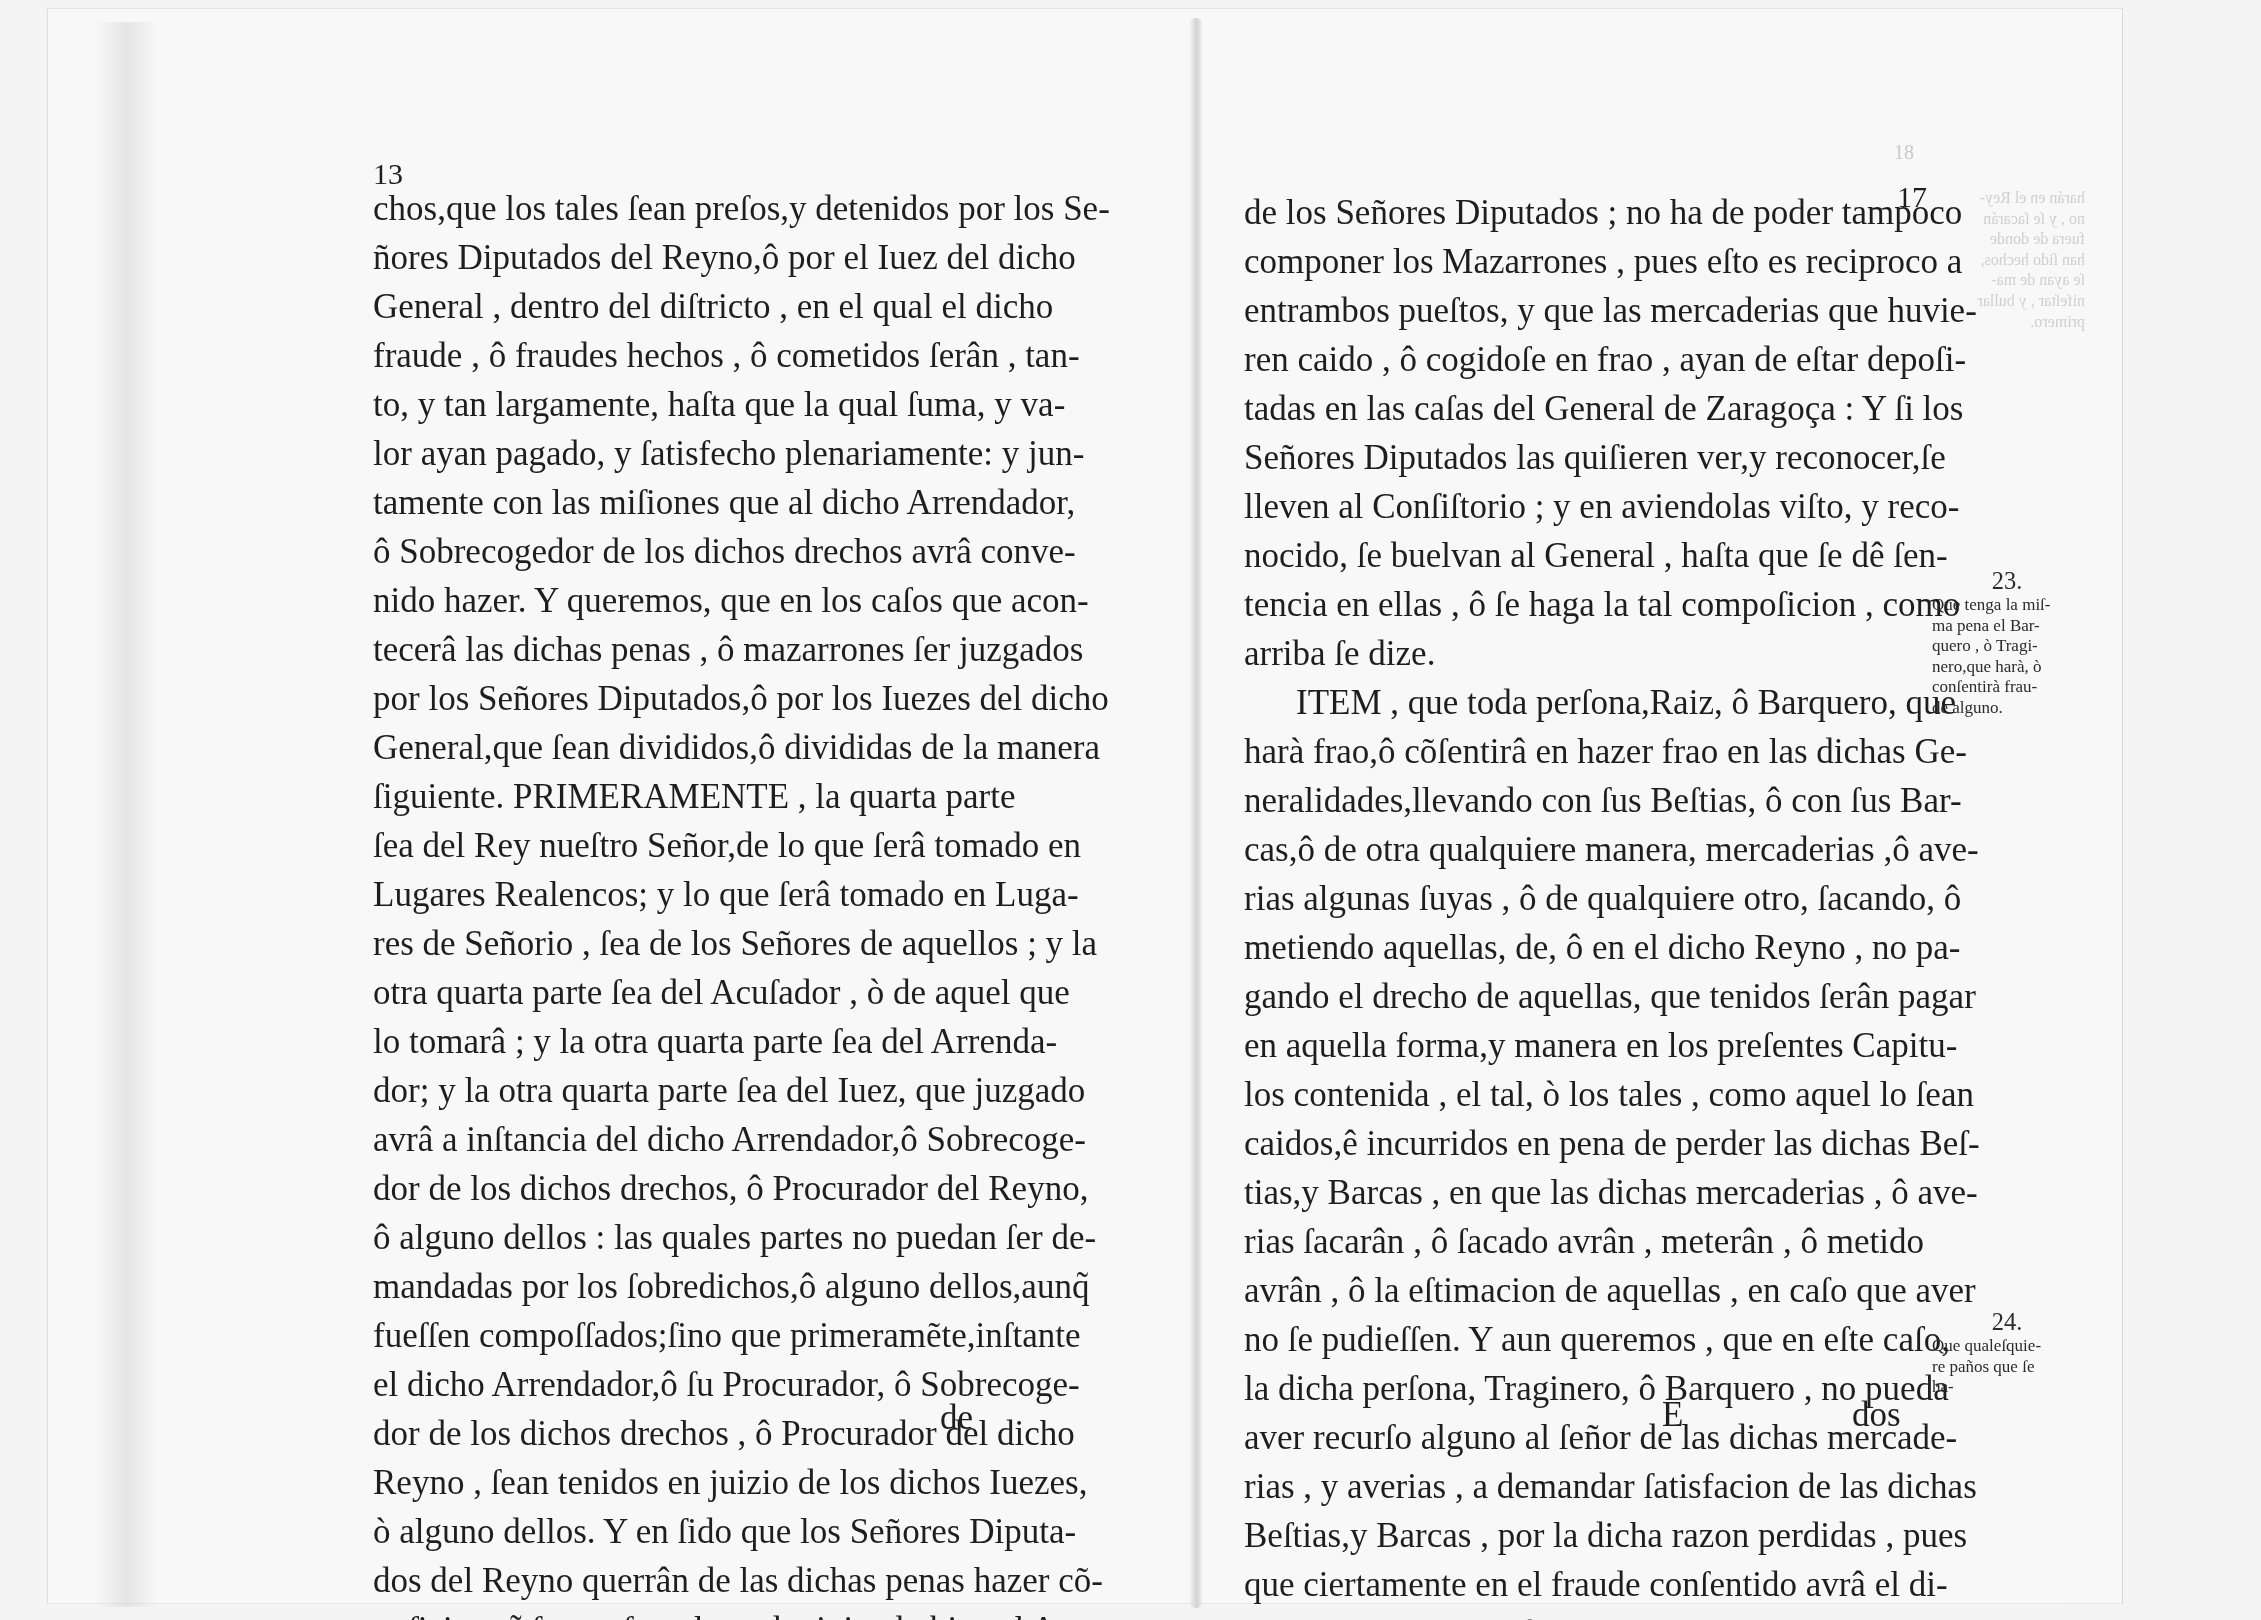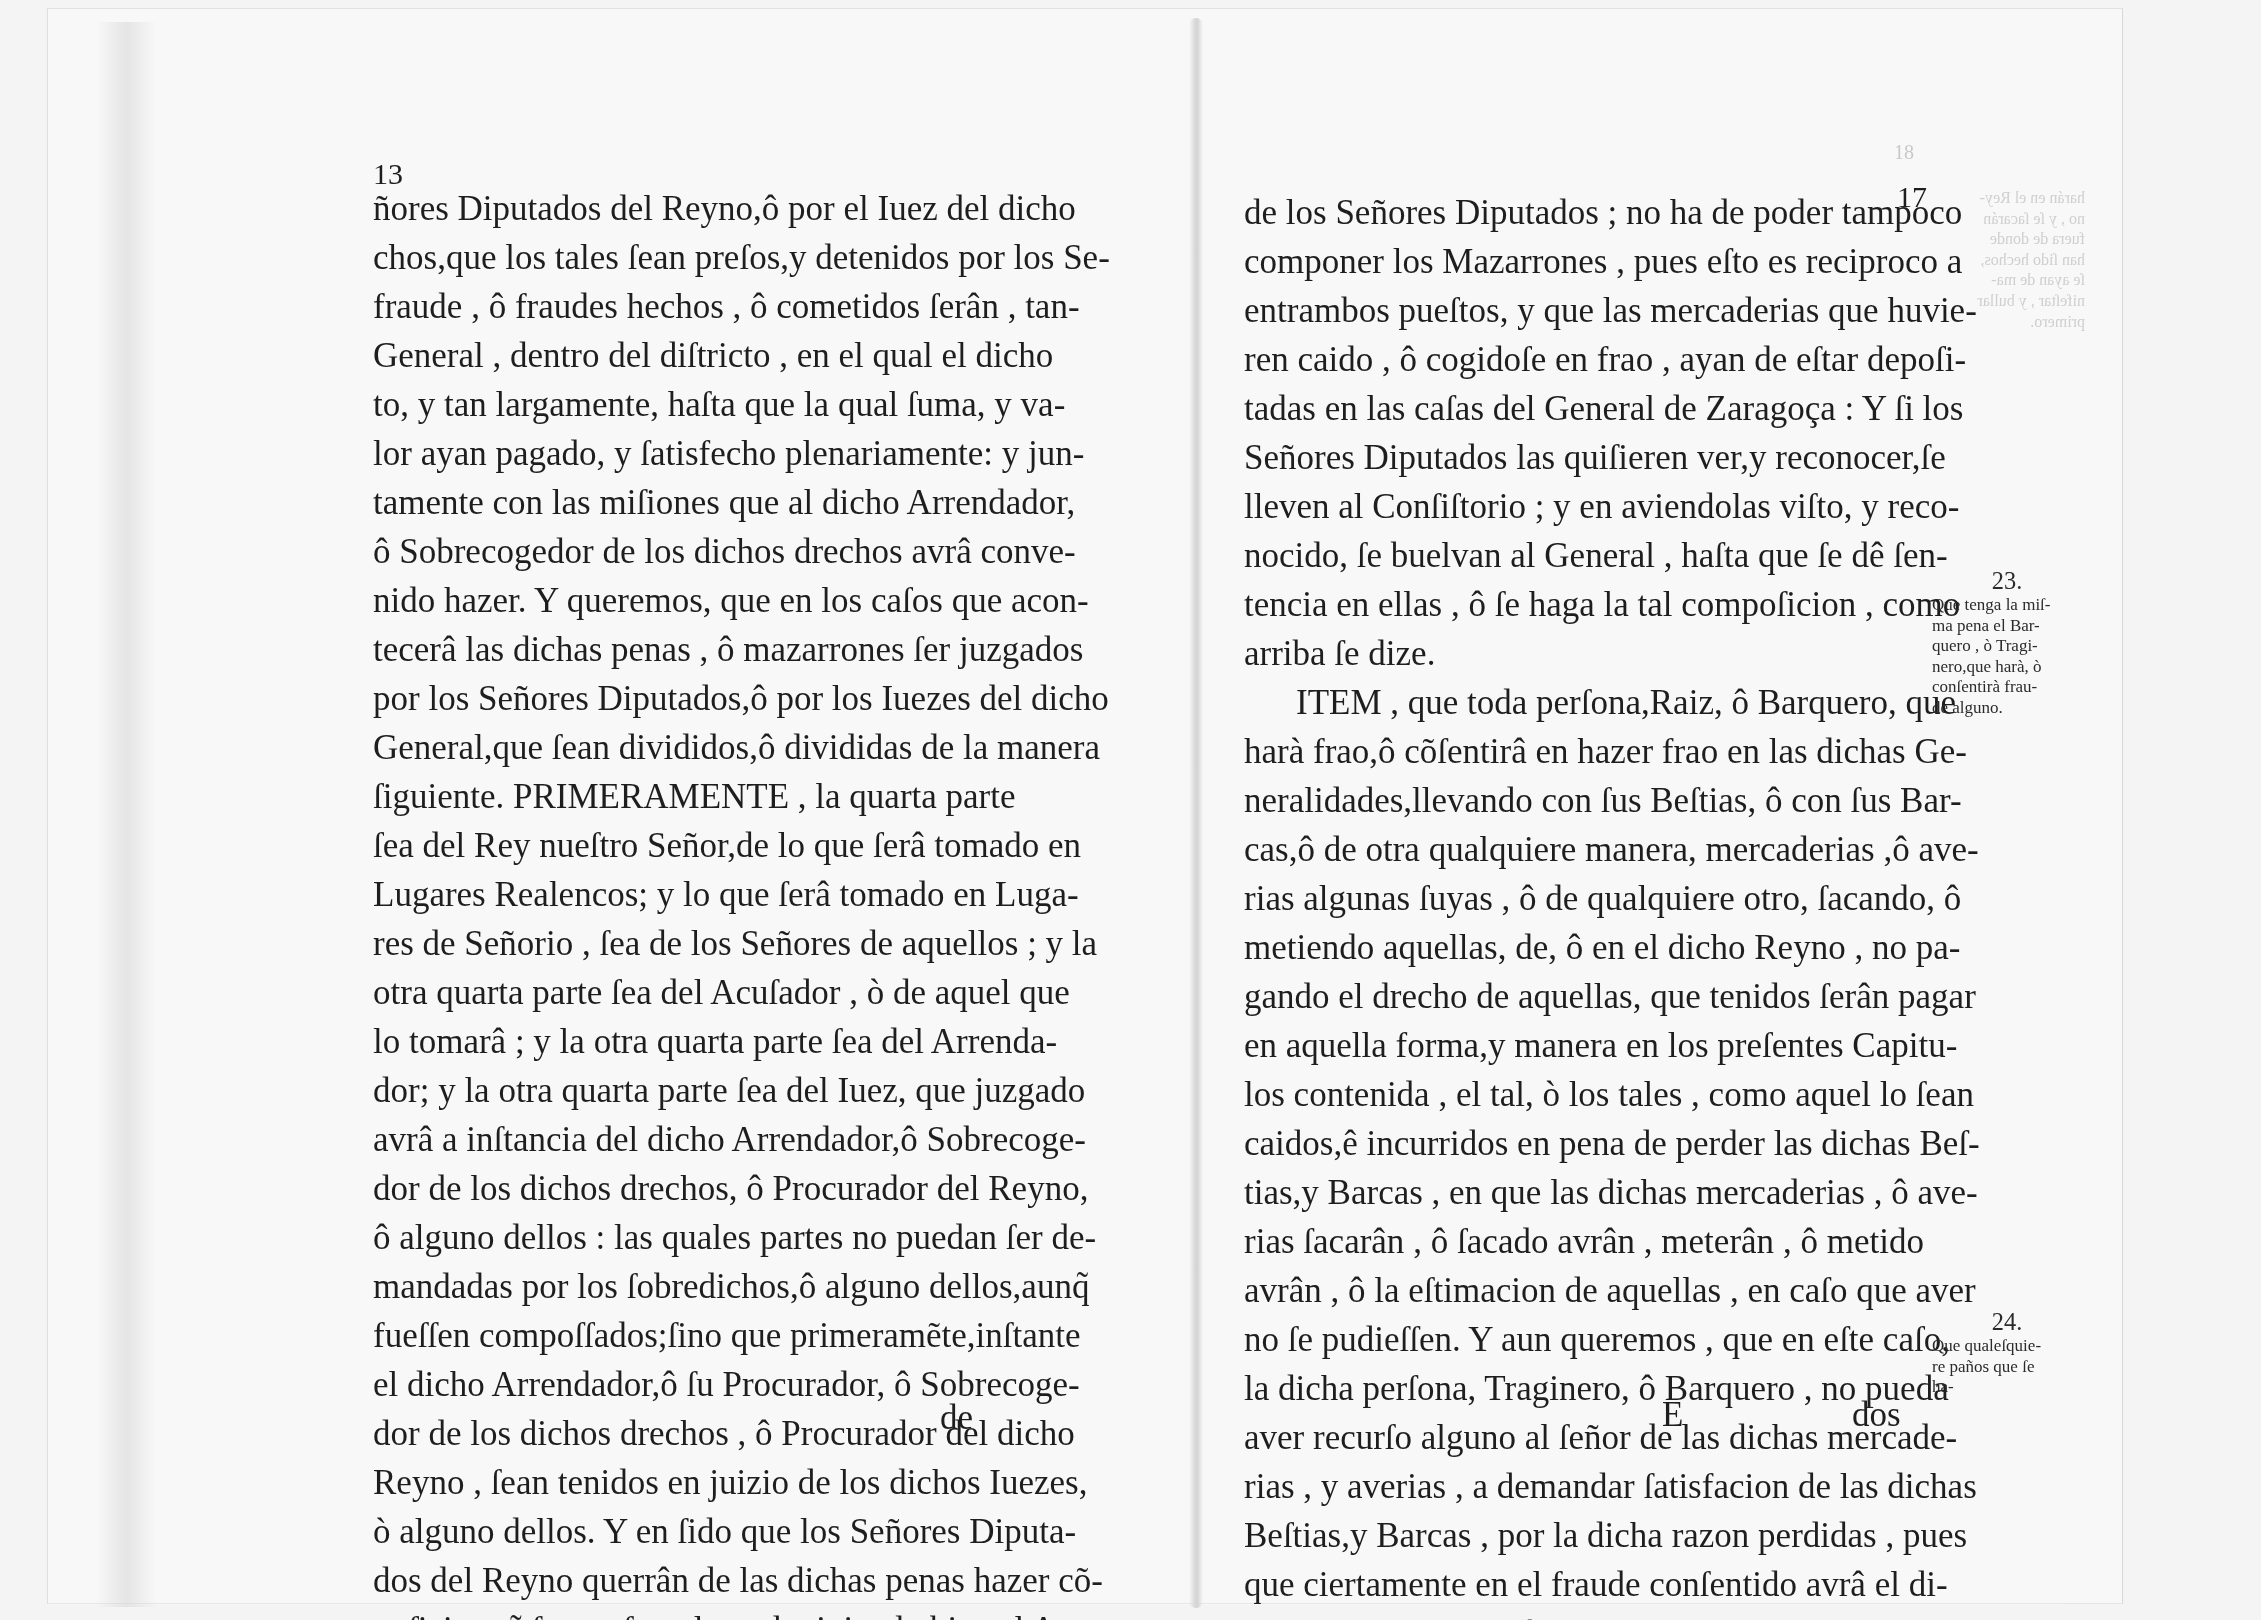--- a/index.html
+++ b/index.html
@@ -63,24 +63,24 @@
 <div class="spread">
   <div class="page left"></div>
   <div class="page right"></div>
   <div class="leftshadow"></div>
   <div class="gutter"></div>
 </div>
 
 <div class="folio" style="left:373px; top:159px;">13</div>
 
 <div class="text-block" id="left-text" style="left:373px; top:184px; width:640px;">
+    <span class="line">chos,que los tales ſean preſos,y detenidos por los Se-</span>
     <span class="line">ñores Diputados del Reyno,ô por el Iuez del dicho</span>
-    <span class="line">chos,que los tales ſean preſos,y detenidos por los Se-</span>
+    <span class="line">General , dentro del diſtricto , en el qual el dicho</span>
     <span class="line">fraude , ô fraudes hechos , ô cometidos ſerân , tan-</span>
-    <span class="line">General , dentro del diſtricto , en el qual el dicho</span>
     <span class="line">to, y tan largamente, haſta que la qual ſuma, y va-</span>
     <span class="line">lor ayan pagado, y ſatisfecho plenariamente: y jun-</span>
     <span class="line">tamente con las miſiones que al dicho Arrendador,</span>
     <span class="line">ô Sobrecogedor de los dichos drechos avrâ conve-</span>
     <span class="line">nido hazer. Y queremos, que en los caſos que acon-</span>
     <span class="line">tecerâ las dichas penas , ô mazarrones ſer juzgados</span>
     <span class="line">por los Señores Diputados,ô por los Iuezes del dicho</span>
     <span class="line">General,que ſean divididos,ô divididas de la manera</span>
     <span class="line">ſiguiente. PRIMERAMENTE , la quarta parte</span>
     <span class="line">ſea del Rey nueſtro Señor,de lo que ſerâ tomado en</span>

